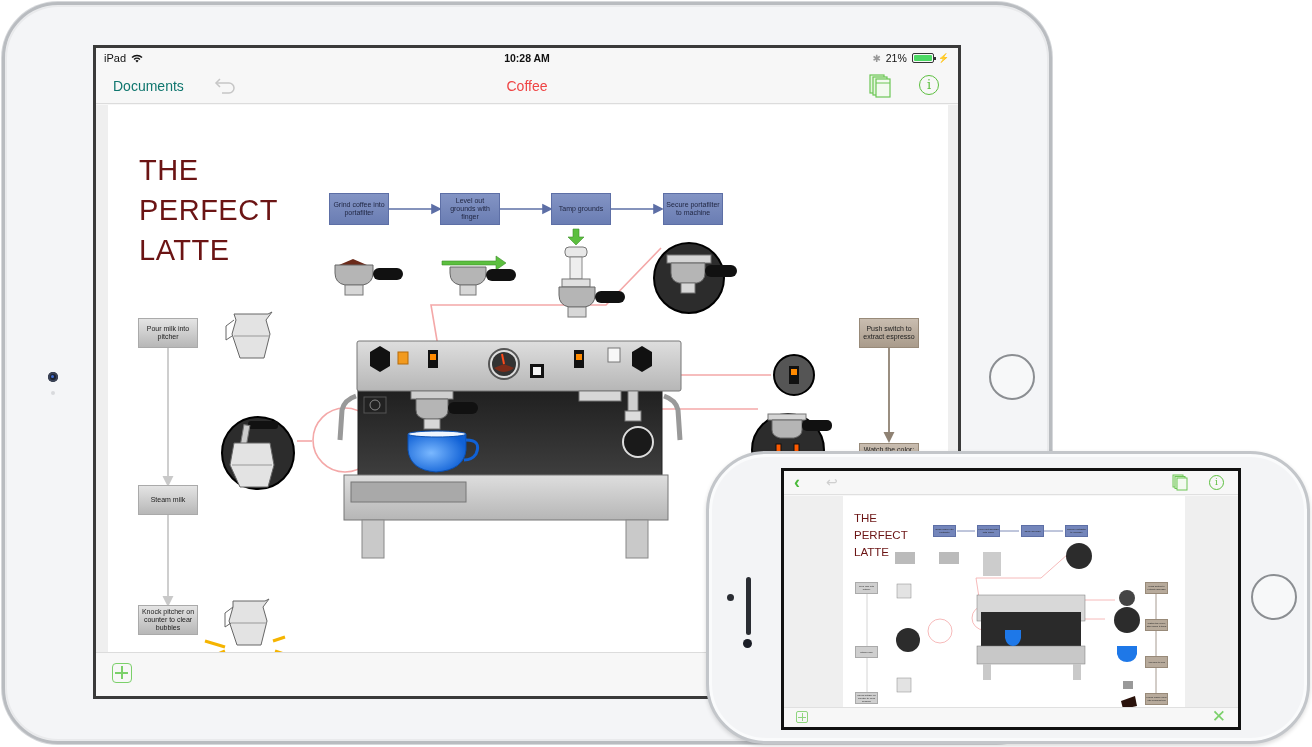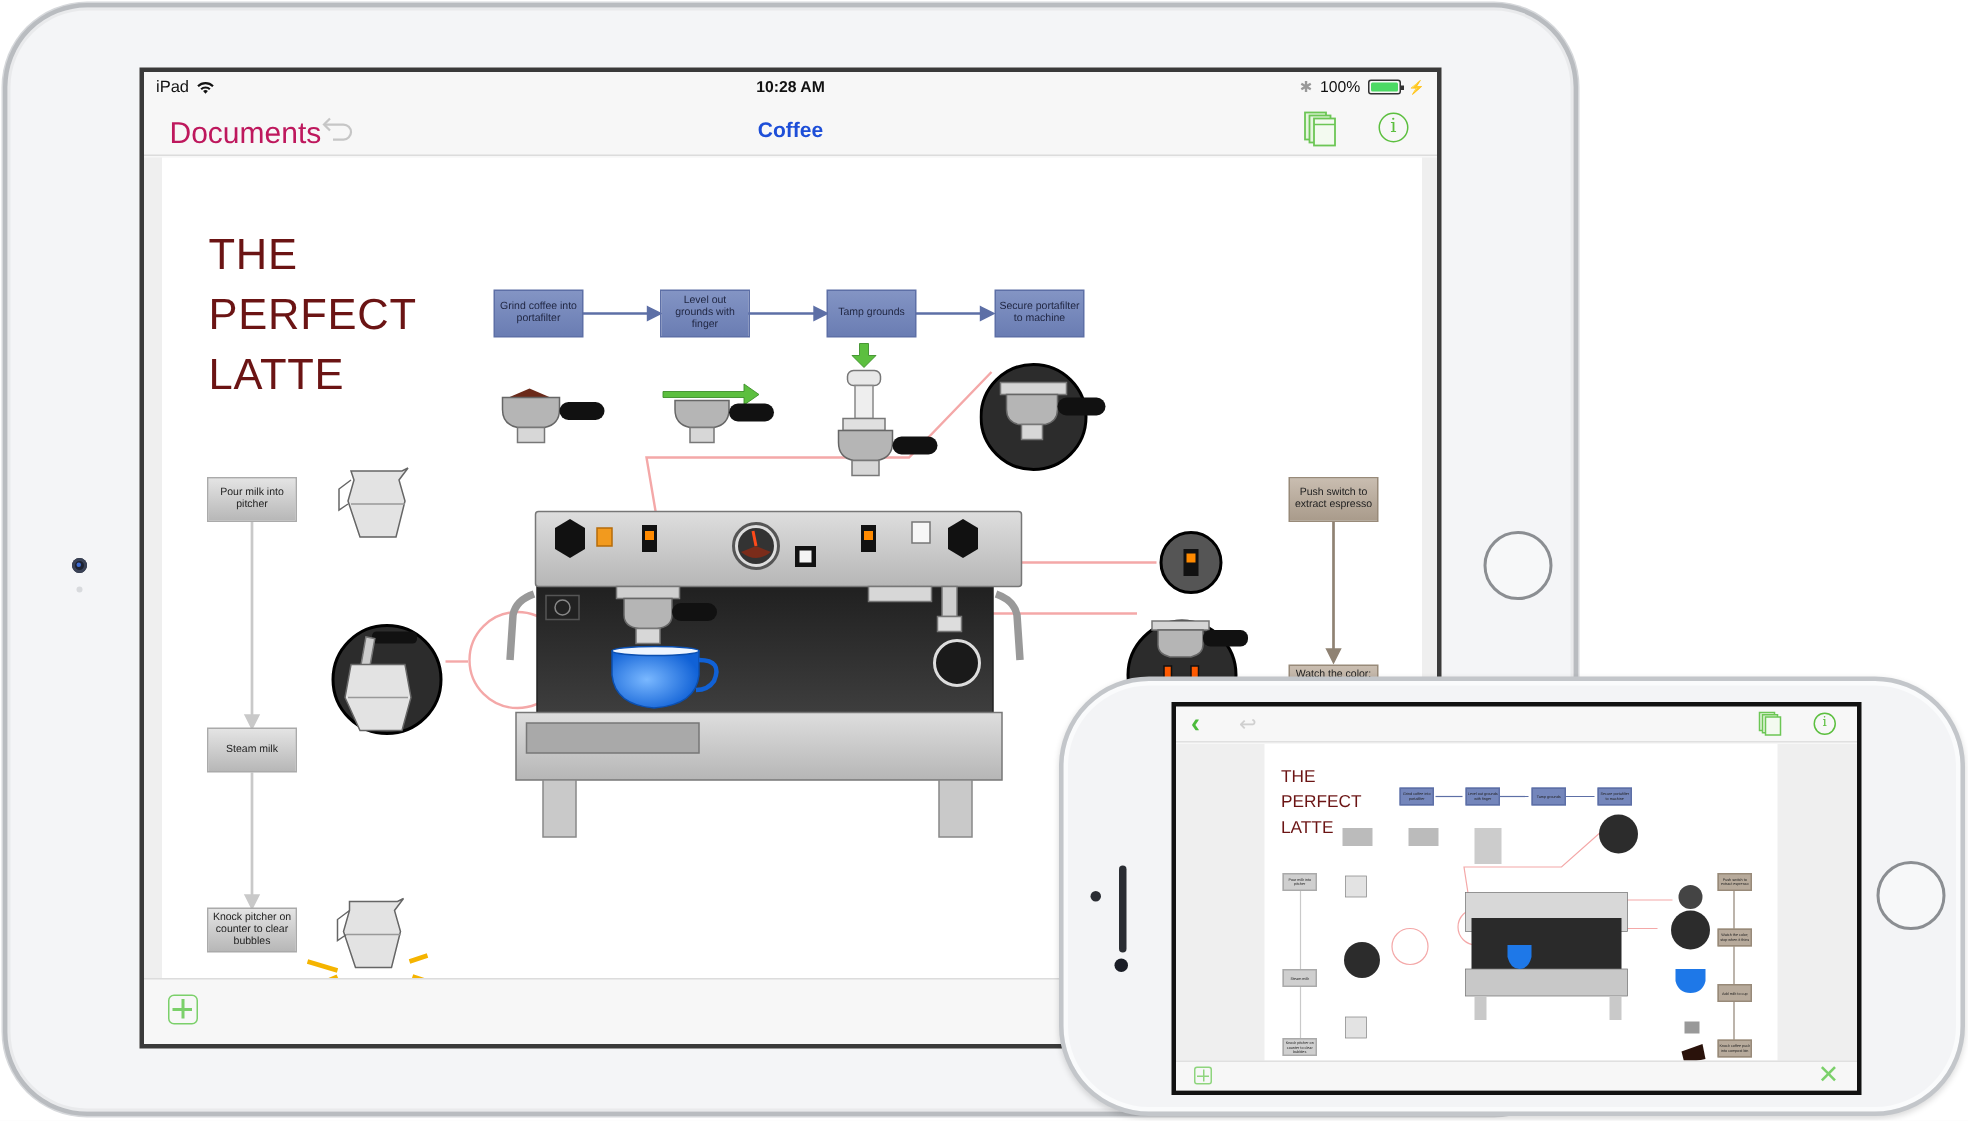--- a/index.html
+++ b/index.html
@@ -16,23 +16,23 @@
 
   .ipad-screen{position:absolute;left:93px;top:45px;width:868px;height:654px;border:3px solid #3a3a3a;background:#f7f7f7;overflow:hidden}
   .statusbar{position:absolute;left:0;top:0;width:100%;height:20px;font-size:11px;color:#111;display:flex;align-items:center;padding:4px 8px}
   .statusbar .left{display:flex;align-items:center;gap:5px}
   .statusbar .time{position:absolute;left:50%;transform:translateX(-50%);font-weight:bold;font-size:10.5px}
   .statusbar .right{position:absolute;right:8px;display:flex;align-items:center;gap:5px;font-size:10.5px}
   .battery{width:22px;height:10px;border:1px solid #333;border-radius:2px;position:relative;padding:1px}
   .battery .fill{width:100%;height:100%;background:#4cd964;border-radius:1px}
   .battery::after{content:"";position:absolute;right:-3px;top:3px;width:2px;height:3px;background:#333}
   .navbar{position:absolute;left:0;top:20px;width:100%;height:36px;border-bottom:1px solid #dcdcdc;background:#f7f7f7}
-  .nav-docs{position:absolute;left:17px;top:10px;font-size:20px;color:#be185d;cursor:pointer}
+  .nav-docs{position:absolute;left:17px;top:10px;font-size:14px;color:#0f766e;cursor:pointer}
   .nav-undo{position:absolute;left:118px;top:7px;width:26px;height:20px;color:#c8c8c8;font-size:20px;line-height:20px;cursor:pointer}
-  .nav-title{position:absolute;left:50%;top:10px;transform:translateX(-50%);font-size:14px;font-weight:bold;color:#1d4ed8}
+  .nav-title{position:absolute;left:50%;top:10px;transform:translateX(-50%);font-size:14px;font-weight:normal;color:#ef4444}
   .nav-canvas{position:absolute;left:773px;top:6px;width:22px;height:24px;cursor:pointer}
   .nav-info{position:absolute;left:823px;top:7px;width:20px;height:20px;border:1.5px solid #5cbf3f;border-radius:50%;color:#5cbf3f;font-family:"DejaVu Serif",serif;font-size:13px;text-align:center;line-height:17px;cursor:pointer}
   .canvas-wrap{position:absolute;left:0;top:57px;width:100%;height:553px;background:#efefef}
   .canvas{position:absolute;left:12px;top:0;width:840px;height:555px;background:#ffffff;overflow:hidden}
   .toolbar-bottom{position:absolute;left:0;bottom:0;width:100%;height:44px;border-top:1px solid #dcdcdc;background:#f7f7f7}
   .add-btn{position:absolute;left:16px;top:10px;width:20px;height:20px;border:1.5px solid #7bd06a;border-radius:4px;cursor:pointer}
   .add-btn::before,.add-btn::after{content:"";position:absolute;background:#7bd06a}
   .add-btn::before{left:8px;top:2px;width:1.5px;height:13px}
   .add-btn::after{left:2px;top:8px;width:13px;height:1.5px}
 
@@ -86,21 +86,21 @@
         <span>iPad</span>
         <span>
           <svg width="12" height="9" viewBox="0 0 12 9">
               <path d="M6 8.5l1.6-1.8a2.3 2.3 0 00-3.2 0z M2.6 5l1 1a3.4 3.4 0 014.8 0l1-1a4.8 4.8 0 00-6.8 0z M0.5 3l1 1a6.4 6.4 0 019 0l1-1a7.8 7.8 0 00-11 0z" fill="#111"></path>
             </svg>
         </span>
       </div>
       <div class="time">10:28 AM</div>
       <div class="right">
         <span style="color:#999;font-size:10px">✱</span>
-        <span>100%</span>
+        <span>21%</span>
         <span class="battery">
             <span class="fill" style="display:block"></span>
           </span>
         <span style="font-size:9px">⚡</span>
       </div>
     </div>
 
     <div class="navbar">
       <div class="nav-docs">Documents</div>
       <div class="nav-undo">

